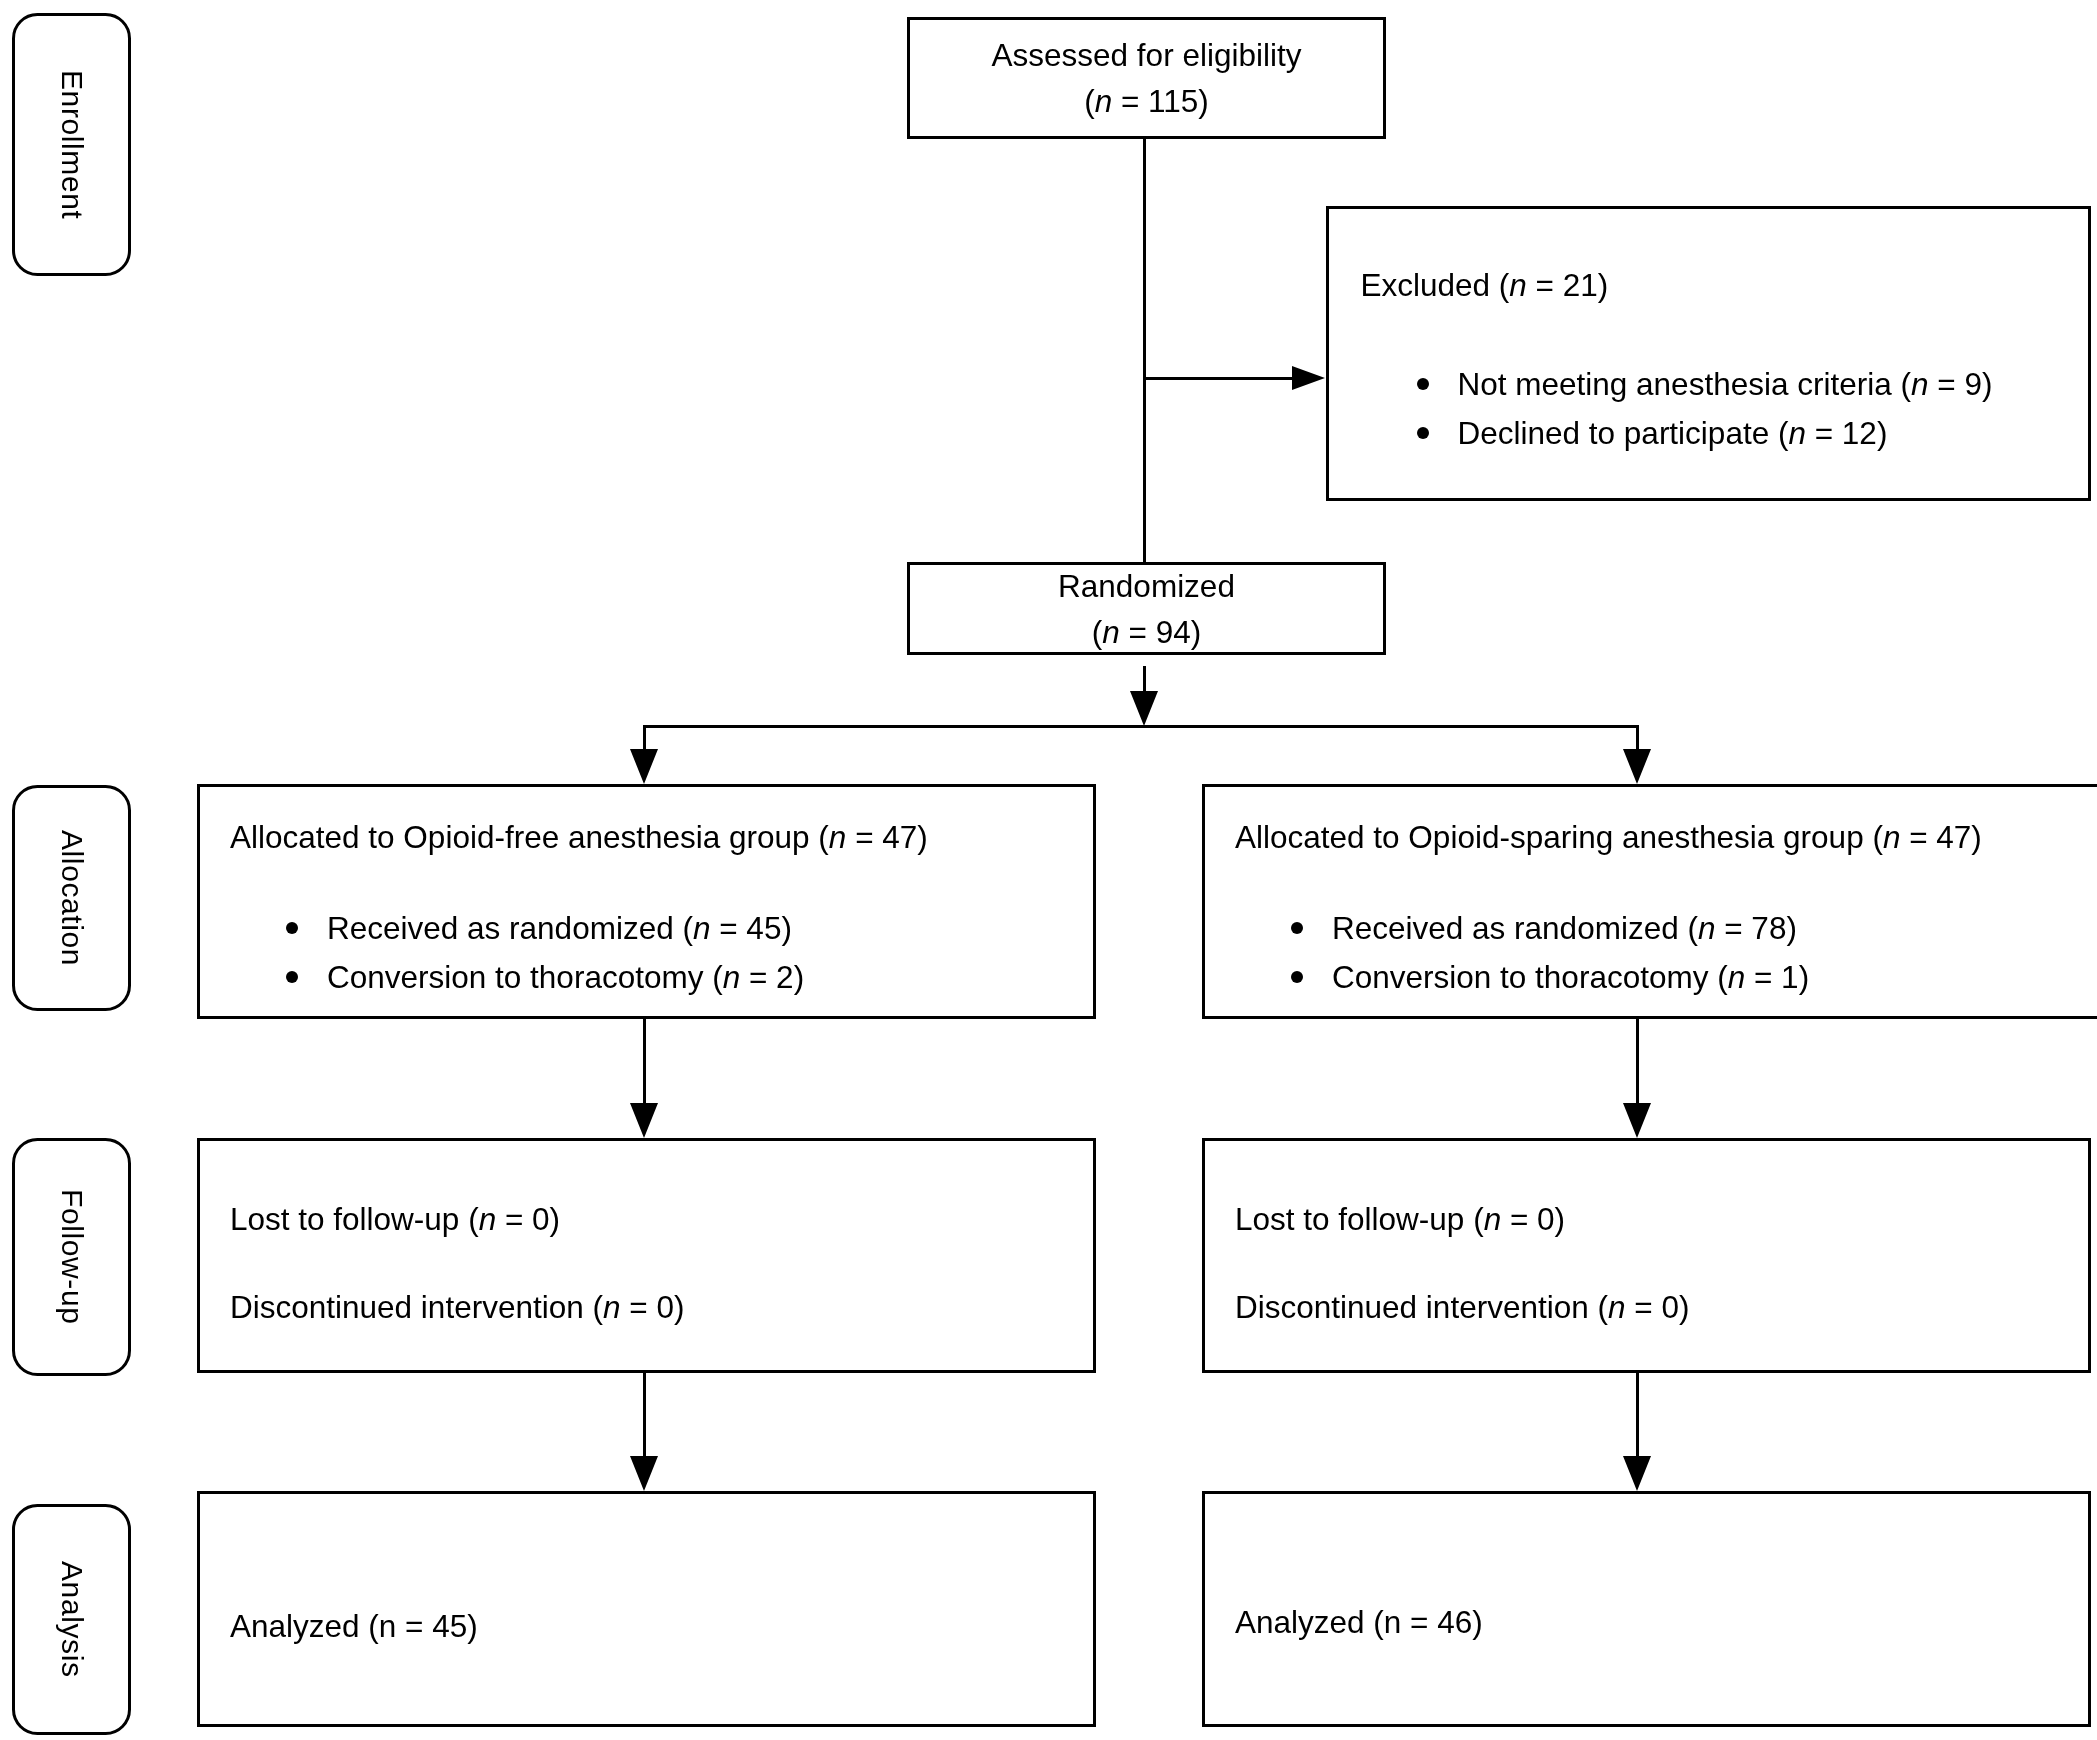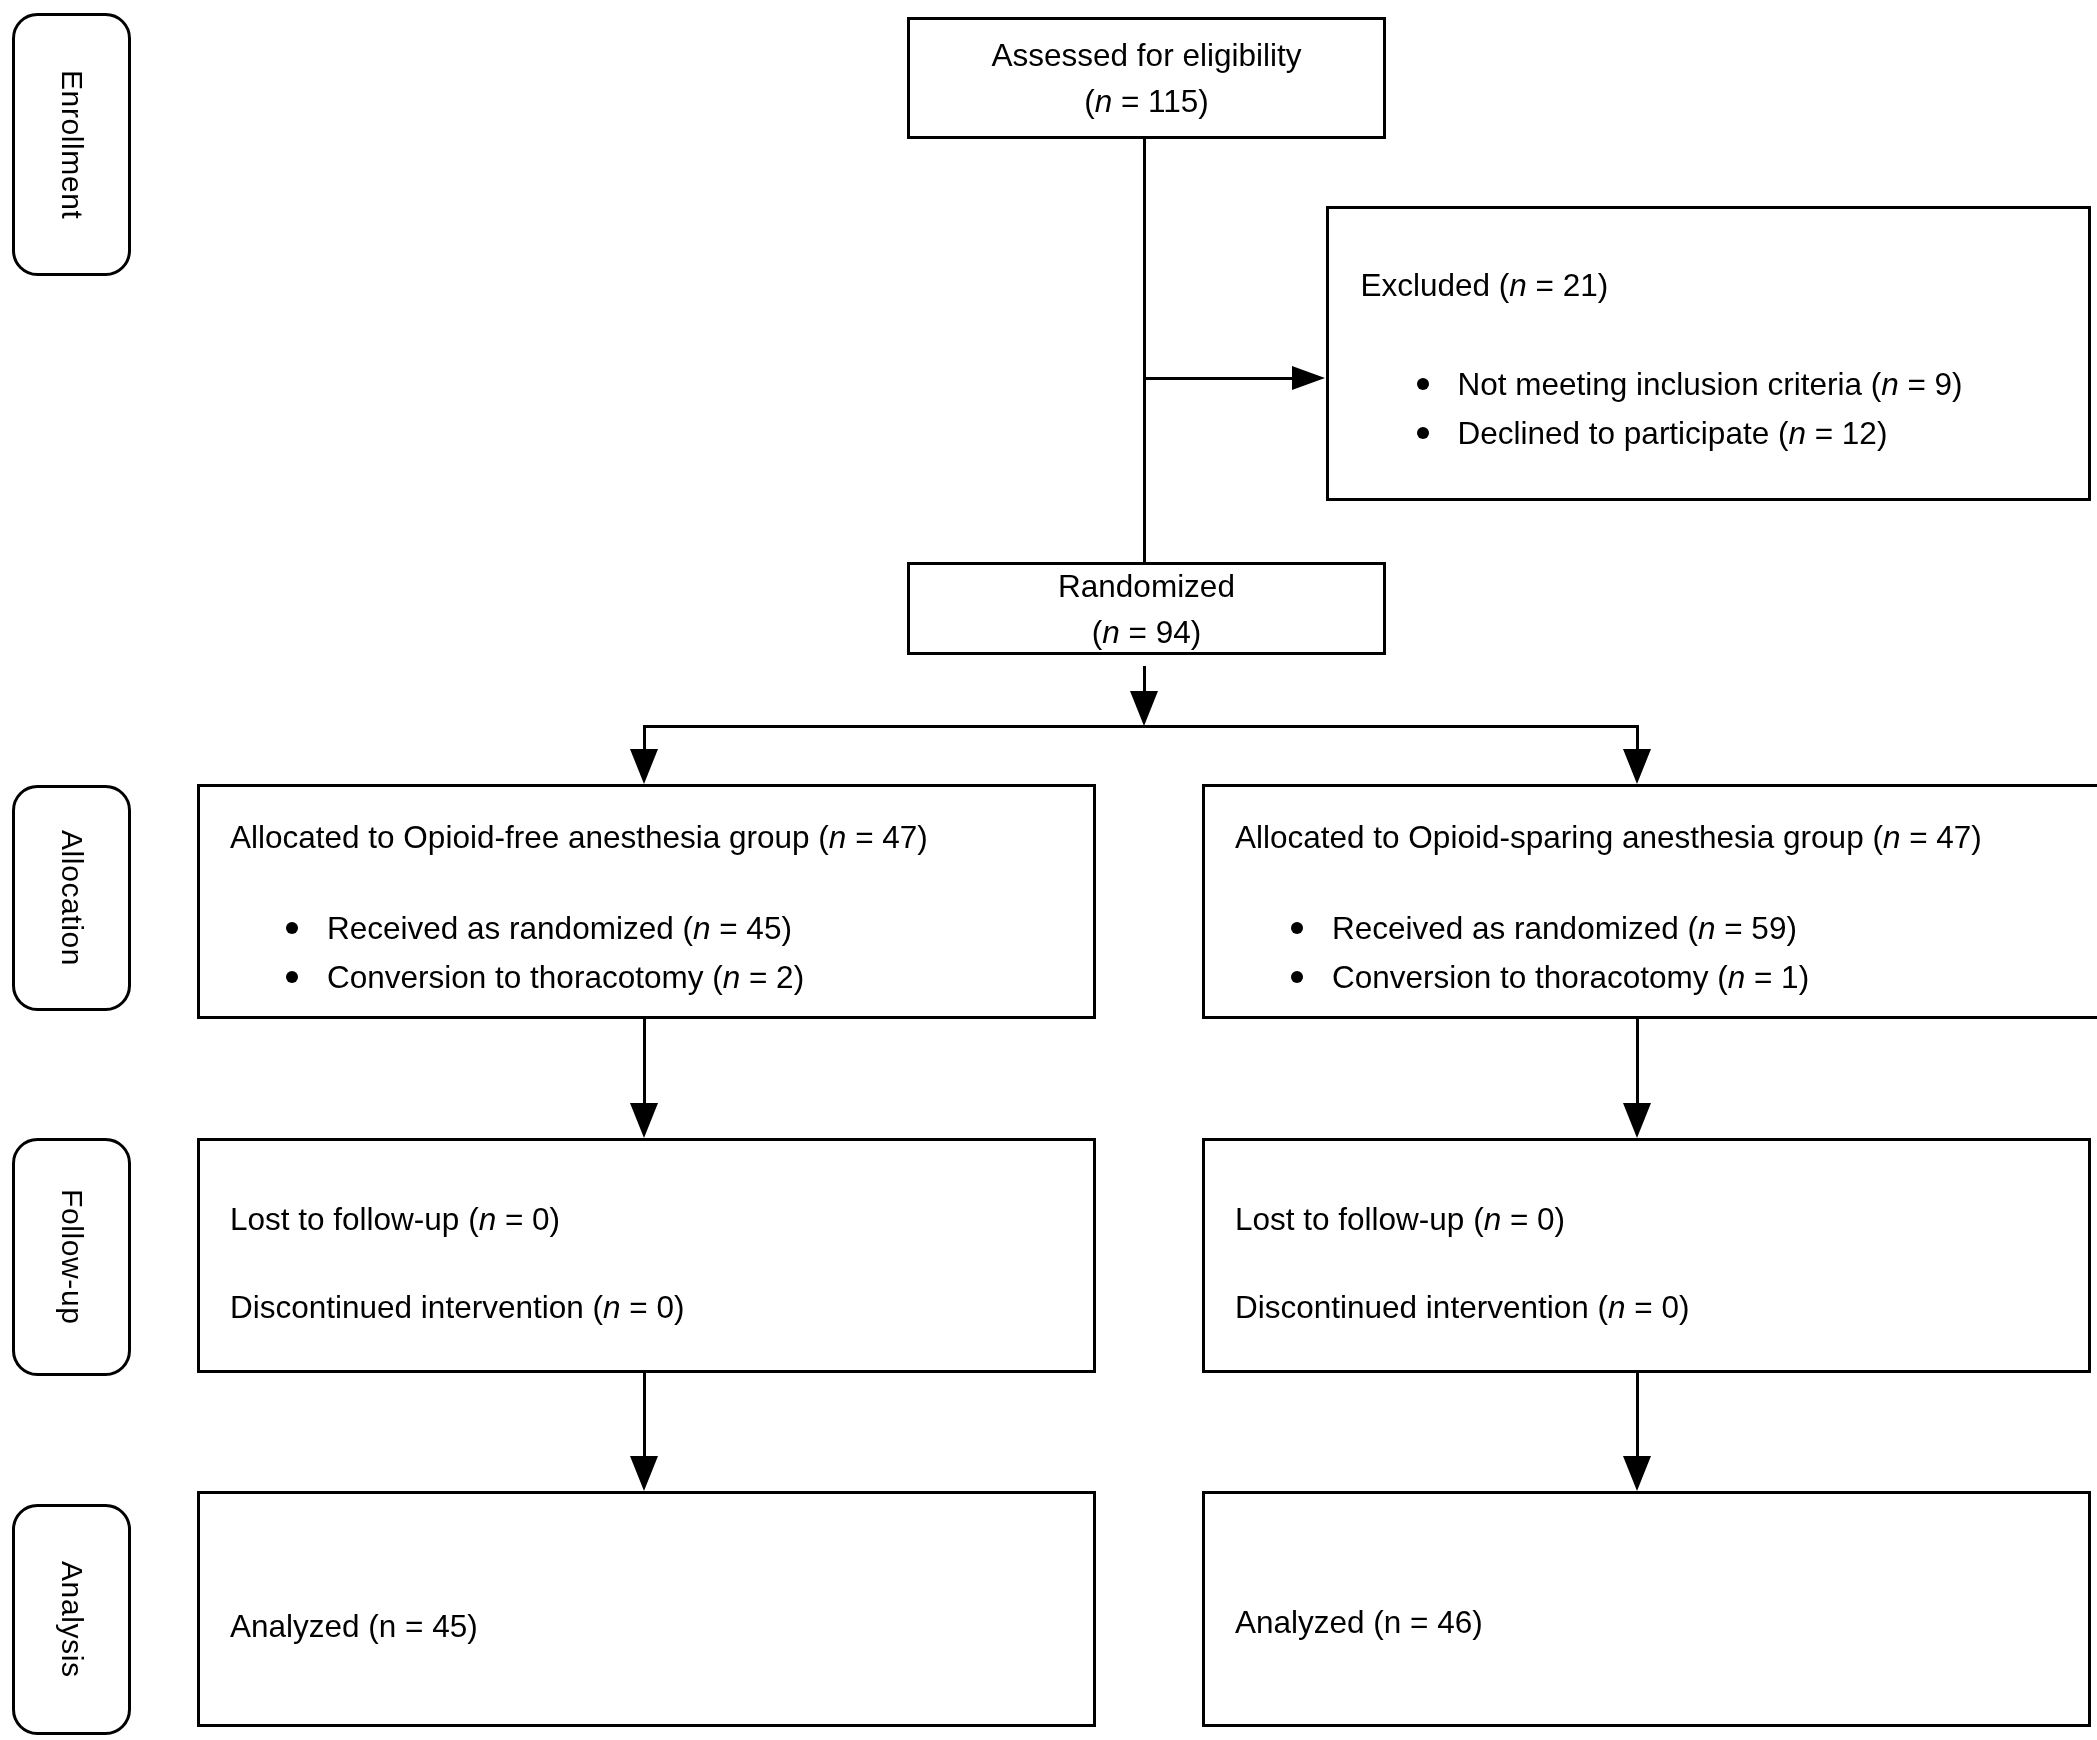--- a/index.html
+++ b/index.html
@@ -108,41 +108,41 @@
   </div>
 
   <div class="fbox center" id="bx-assessed">
     <div><span>Assessed for eligibility</span></div>
     <div><span>(</span><span class="it">n</span><span> = 115)</span></div>
   </div>
 
   <div class="fbox" id="bx-excluded">
     <div><span>Excluded (</span><span class="it">n</span><span> = 21)</span></div>
     <ul class="blist">
-      <li><span>Not meeting inclusion criteria (</span><span class="it">n</span><span> = 9)</span></li>
+      <li><span>Not meeting anesthesia criteria (</span><span class="it">n</span><span> = 9)</span></li>
       <li><span>Declined to participate (</span><span class="it">n</span><span> = 12)</span></li>
     </ul>
   </div>
 
   <div class="fbox center" id="bx-randomized">
     <div><span>Randomized</span></div>
     <div><span>(</span><span class="it">n</span><span> = 94)</span></div>
   </div>
 
   <div class="fbox" id="bx-alloc-l">
     <div><span>Allocated to Opioid-free anesthesia group (</span><span class="it">n</span><span> = 47)</span></div>
     <ul class="blist">
       <li><span>Received as randomized (</span><span class="it">n</span><span> = 45)</span></li>
       <li><span>Conversion to thoracotomy (</span><span class="it">n</span><span> = 2)</span></li>
     </ul>
   </div>
   <div class="fbox" id="bx-alloc-r">
     <div><span>Allocated to Opioid-sparing anesthesia group (</span><span class="it">n</span><span> = 47)</span></div>
     <ul class="blist">
-      <li><span>Received as randomized (</span><span class="it">n</span><span> = 59)</span></li>
+      <li><span>Received as randomized (</span><span class="it">n</span><span> = 78)</span></li>
       <li><span>Conversion to thoracotomy (</span><span class="it">n</span><span> = 1)</span></li>
     </ul>
   </div>
 
   <div class="fbox" id="bx-fu-l">
     <div><span>Lost to follow-up (</span><span class="it">n</span><span> = 0)</span></div>
     <div class="gap2"><span>Discontinued intervention (</span><span class="it">n</span><span> = 0)</span></div>
   </div>
   <div class="fbox" id="bx-fu-r">
     <div><span>Lost to follow-up (</span><span class="it">n</span><span> = 0)</span></div>

